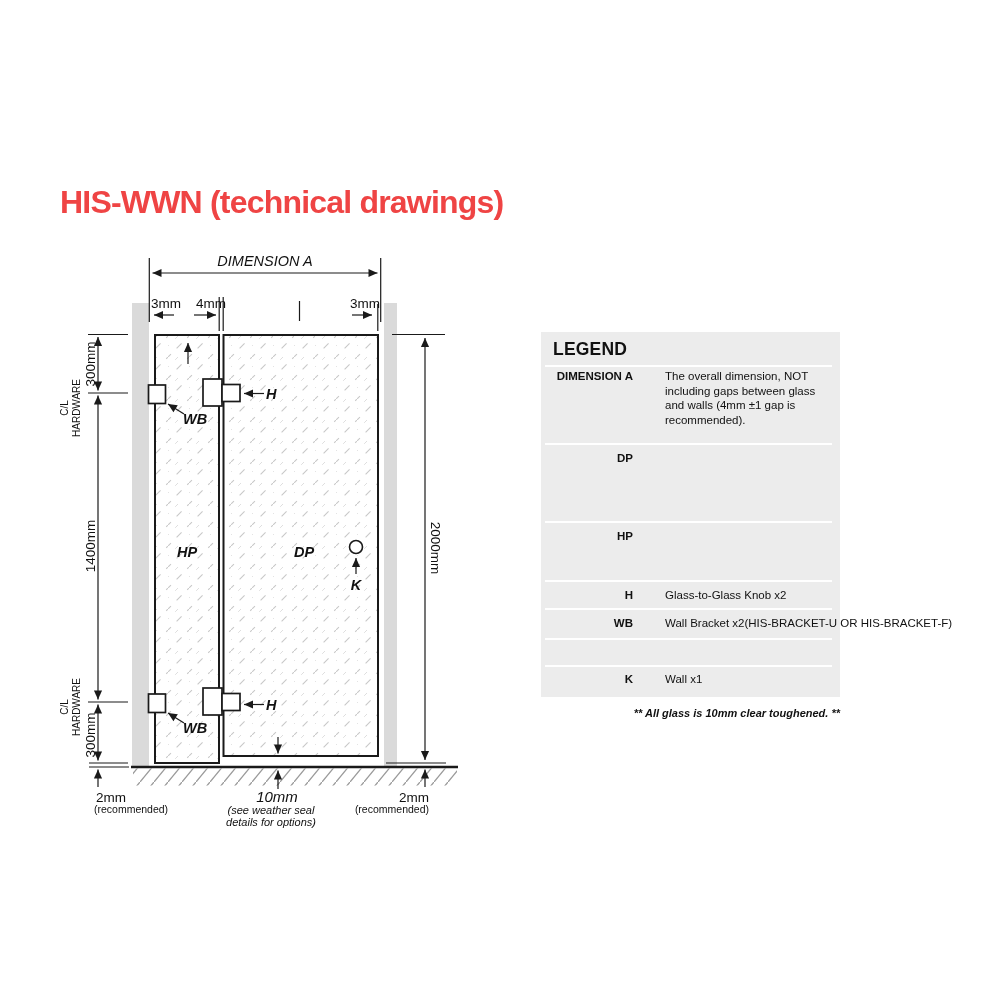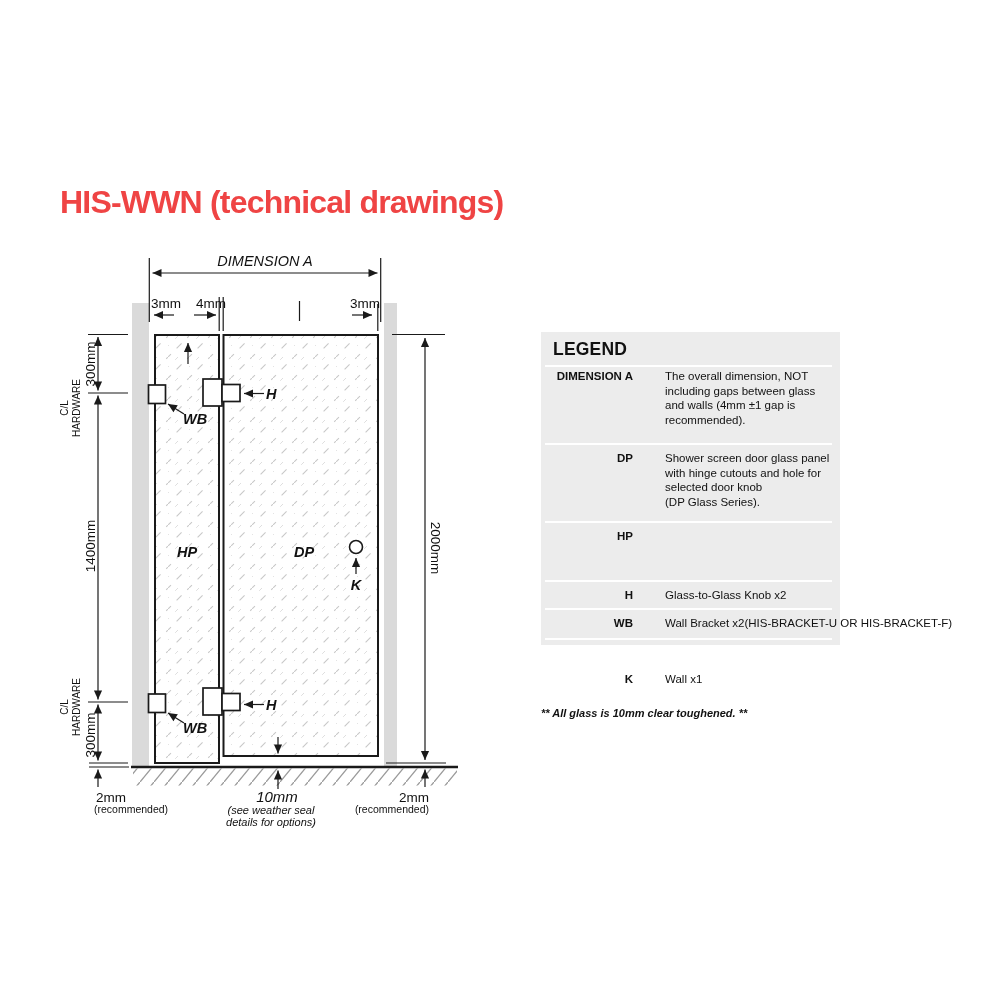--- a/index.html
+++ b/index.html
@@ -13,29 +13,29 @@
   svg .glass{fill:url(#glassHatch);stroke:#1a1a1a;stroke-width:2;}
   svg .hw{fill:#fff;stroke:#1a1a1a;stroke-width:1.7;}
   svg text{fill:#111;}
   svg .dim{font-size:13.5px;}
   svg .dimi{font-size:14.5px;font-style:italic;}
   svg .lbl{font-size:14.5px;font-style:italic;font-weight:bold;}
   svg .sm{font-size:10.5px;}
   svg .smi{font-size:11px;font-style:italic;}
   svg .mdi{font-size:15px;font-style:italic;font-weight:500;}
   svg .tiny{font-size:10px;}
-  .legend{position:absolute;left:541px;top:332px;width:299px;height:313px;background:#ececec;}
+  .legend{position:absolute;left:541px;top:332px;width:299px;height:365px;background:#ececec;}
   .legend-heading{position:absolute;left:12px;top:7px;font-size:17.5px;font-weight:bold;letter-spacing:0.2px;}
   .divider{position:absolute;left:4px;right:8px;height:2px;background:#fff;}
   .lrow-term{position:absolute;left:8px;width:84px;text-align:right;font-size:11.5px;
              font-weight:bold;line-height:14.6px;}
   .lrow-desc{position:absolute;left:112px;width:182px;font-size:11.5px;line-height:14.6px;
              white-space:pre-line;margin-left:12px;}
   .nowrap{white-space:nowrap;overflow:visible;text-align:right;}
-  .footnote{position:absolute;left:541px;top:707px;width:299px;text-align:left;
+  .footnote{position:absolute;left:541px;top:707px;width:299px;text-align:right;
             font-size:11px;font-style:italic;font-weight:bold;}
 </style>
 </head>
 <body>
 
 <div class="page">
 
   <h1 class="title">HIS-WWN (technical drawings)</h1>
 
   <svg class="drawing" viewBox="0 0 1000 1000">
@@ -142,24 +142,20 @@
     <div class="divider" style="top:33px"></div>
 
     <div class="lrow-term" style="top:37px">DIMENSION A</div>
     <div class="lrow-desc" style="top:37px">The overall dimension, NOT
 including gaps between glass
 and walls (4mm ±1 gap is
 recommended).</div>
     <div class="divider" style="top:111px"></div>
 
     <div class="lrow-term" style="top:119px">DP</div>
-    <div class="lrow-desc" style="top:119px">Shower screen door glass panel
-with hinge cutouts and hole for
-selected door knob
-(DP Glass Series).</div>
     <div class="divider" style="top:189px"></div>
 
     <div class="lrow-term" style="top:197px">HP</div>
     <div class="divider" style="top:248px"></div>
 
     <div class="lrow-term" style="top:256px">H</div>
     <div class="lrow-desc" style="top:256px">Glass-to-Glass Knob x2</div>
     <div class="divider" style="top:276px"></div>
 
     <div class="lrow-term" style="top:284px">WB</div>

